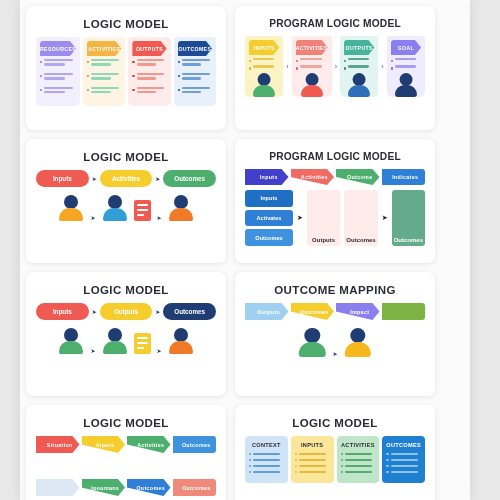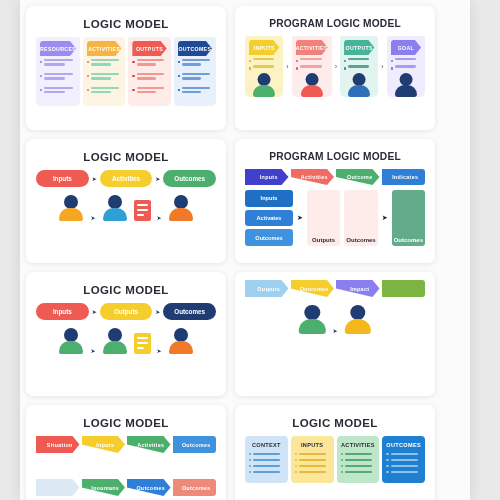--- a/index.html
+++ b/index.html
@@ -369,20 +369,21 @@
           </div>
           <div class="arrow-s" style="font-size: 6px;">➤</div>
           <div class="person">
             <div class="head" style="background: rgb(31, 60, 115);"></div>
             <div class="body" style="background: rgb(240, 122, 40);"></div>
           </div>
         </div>
     </div>
 
     <div class="card">
+      <div class="title">OUTCOME MAPPING</div>
       <div class="chev-row" id="c6c">
           <div class="chev first" style="background: rgb(159, 208, 239); height: 17px;">Outputs</div>
           <div class="chev" style="background: rgb(245, 206, 46); height: 17px;">Outcomes</div>
           <div class="chev" style="background: rgb(139, 127, 240); height: 17px;">Impact</div>
           <div class="chev last" style="background: rgb(124, 179, 66); height: 17px;"></div>
         </div>
       <div class="scene" id="c6s">
           <div class="person" style="width: 28.6px; height: 28.6px;">
             <div class="head" style="background: rgb(31, 60, 115); height: 15.4px; width: 15.4px;"></div>
             <div class="body" style="background: rgb(76, 175, 109); width: 26.4px; height: 14.3px;"></div>

